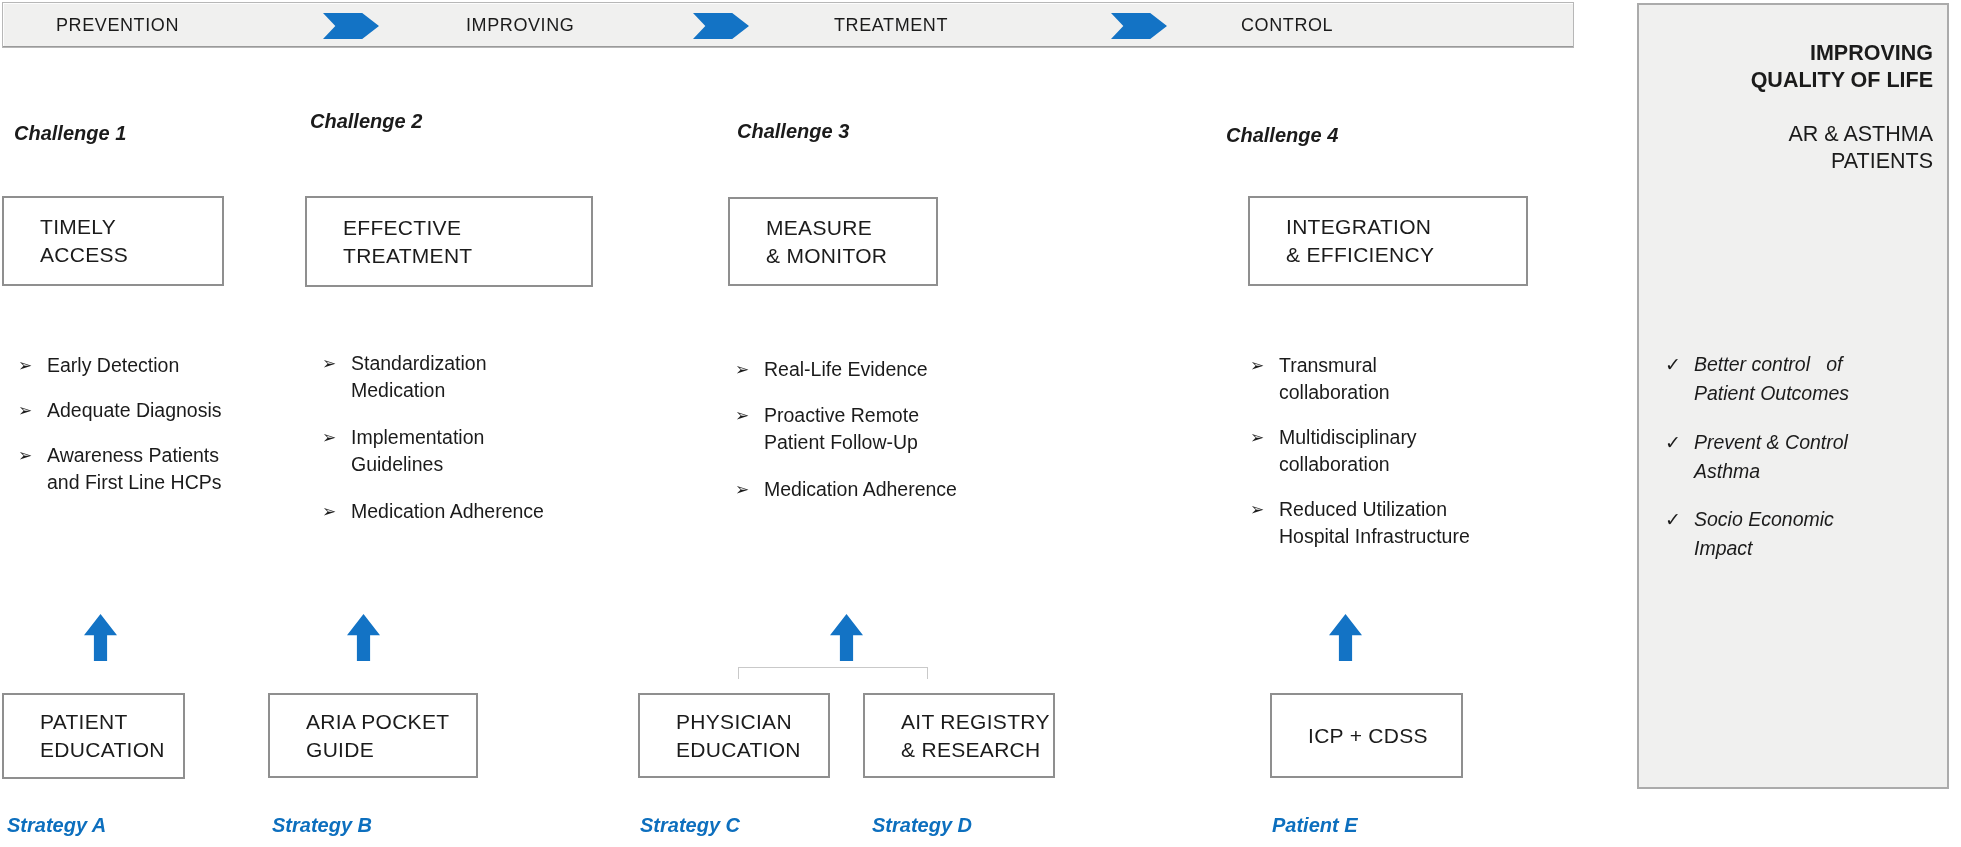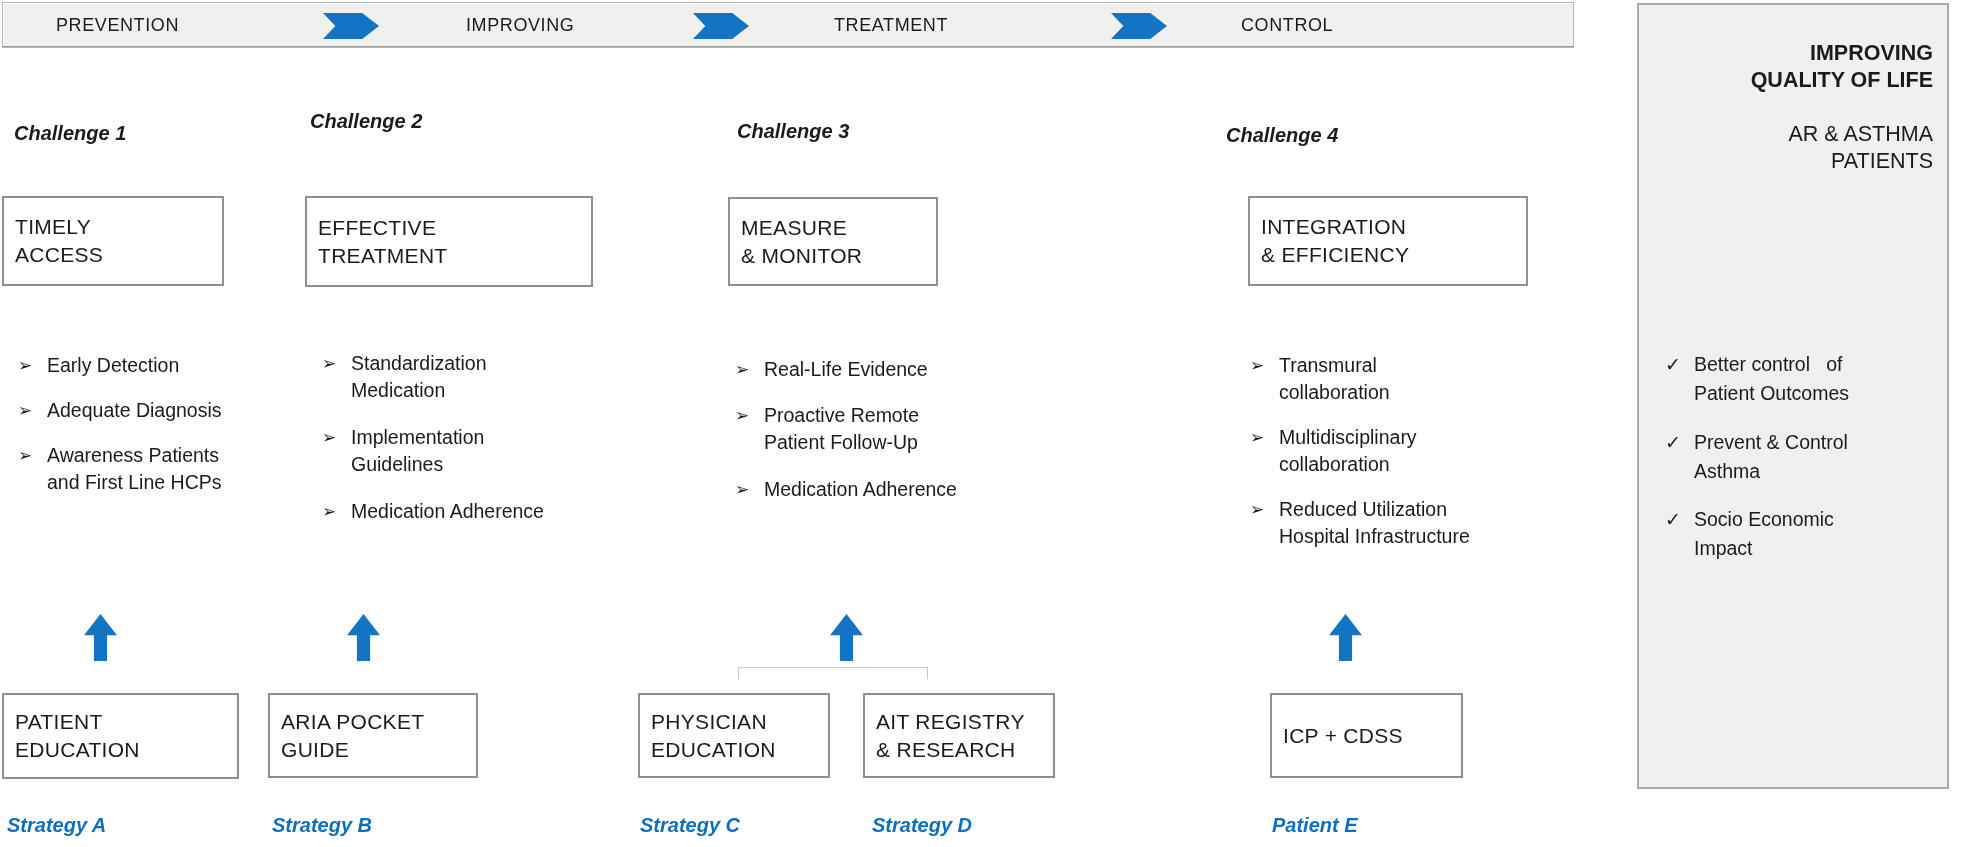--- a/index.html
+++ b/index.html
@@ -19,21 +19,21 @@
   .stage-label{position:absolute;top:50%;transform:translateY(-50%);
                font-size:18px;letter-spacing:.6px;white-space:nowrap;}
   .chev{position:absolute;top:10px;width:56px;height:26px;background:var(--accent);
         clip-path:polygon(0 0,70% 0,100% 50%,70% 100%,0 100%,22% 50%);}
 
   
   .challenge{font-size:20px;font-weight:bold;font-style:italic;white-space:nowrap;}
 
   
   .cbox{background:#fff;border:2px solid var(--box-border);display:flex;align-items:center;
-        padding-left:11px;font-size:21px;line-height:28px;letter-spacing:.3px;white-space:pre-wrap;}
+        padding-left:36px;font-size:21px;line-height:28px;letter-spacing:.3px;white-space:pre-wrap;}
 
   
   .bullet{display:flex;font-size:19.5px;line-height:27px;}
   .bullet .g{width:29px;flex:none;font-size:17px;line-height:27px;}
   .bullet .bt{white-space:pre-wrap;}
 
   
   .uparrow{width:33px;height:47px;background:var(--accent);
            clip-path:polygon(50% 0,100% 45%,70% 45%,70% 100%,30% 100%,30% 45%,0 45%);}
 
@@ -42,21 +42,21 @@
 
   
   .strategy{font-size:20px;font-weight:bold;font-style:italic;color:var(--accent-dark);white-space:nowrap;}
 
   
   .panel{left:1637px;top:3px;width:312px;height:786px;background:var(--panel-bg);border:2px solid #ABABAB;}
   .panel-title{position:absolute;top:8px;right:14px;text-align:right;font-size:21.5px;line-height:27px;white-space:pre-wrap;}
   .panel-title .bold{font-weight:bold;}
   .benefit{position:absolute;display:flex;font-size:19.5px;line-height:29px;}
   .benefit .g{width:29px;flex:none;font-size:19px;line-height:29px;}
-  .benefit .bt{white-space:pre-wrap;}
+  .benefit .bt{white-space:pre-wrap;font-style:italic;}
 </style>
 </head>
 <body>
 
 <div id="stage">
 
   <div class="abs topbar">
     <span class="stage-label" style="left:53px">PREVENTION</span>
     <span class="chev" style="left:320px"></span>
     <span class="stage-label" style="left:463px">IMPROVING</span>
@@ -139,21 +139,21 @@
 Hospital Infrastructure</span>
   </div>
 
   <div class="abs uparrow" style="left:84px;top:614px"></div>
   <div class="abs uparrow" style="left:347px;top:614px"></div>
   <div class="abs uparrow" style="left:830px;top:614px"></div>
   <div class="abs uparrow" style="left:1329px;top:614px"></div>
 
   <div class="abs bracket" style="left:738px;top:667px;width:190px"></div>
 
-  <div class="abs cbox" style="left:2px;top:693px;width:237px;height:86px">PATIENT
+  <div class="abs cbox" style="left:2px;top:693px;width:183px;height:86px">PATIENT
 EDUCATION</div>
   <div class="abs cbox" style="left:268px;top:693px;width:210px;height:85px">ARIA POCKET
 GUIDE</div>
   <div class="abs cbox" style="left:638px;top:693px;width:192px;height:85px">PHYSICIAN
 EDUCATION</div>
   <div class="abs cbox" style="left:863px;top:693px;width:192px;height:85px">AIT REGISTRY
 &amp; RESEARCH</div>
   <div class="abs cbox" style="left:1270px;top:693px;width:193px;height:85px">ICP + CDSS</div>
 
   <div class="abs strategy" style="left:7px;top:814px">Strategy A</div>

